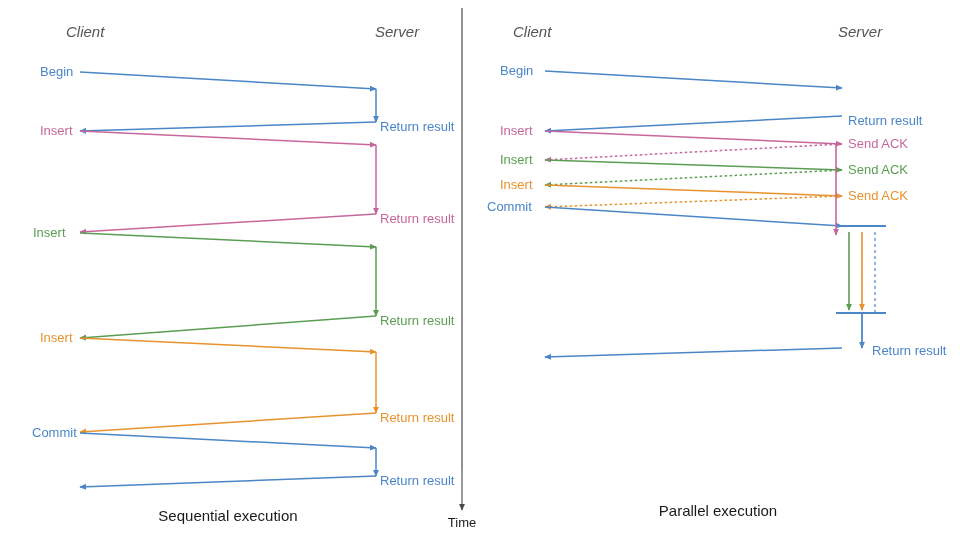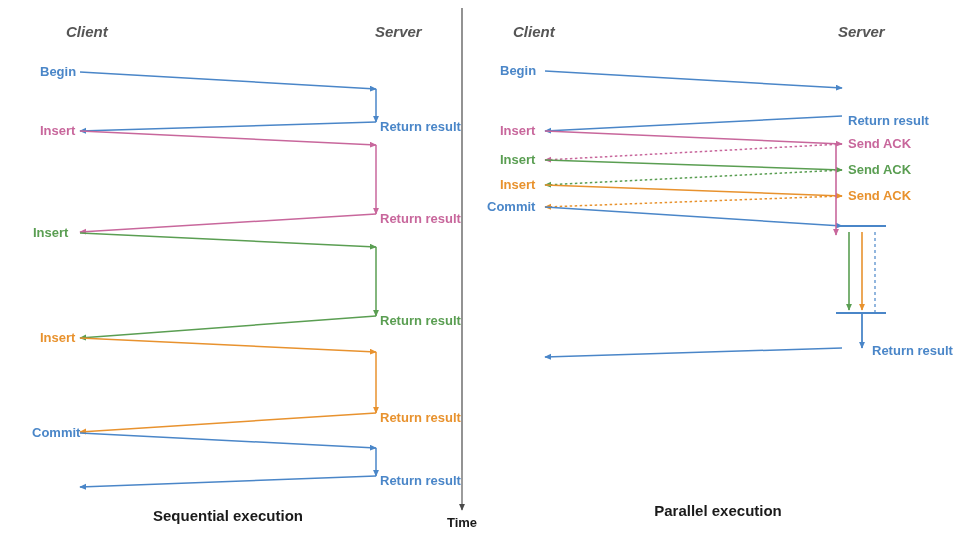--- a/index.html
+++ b/index.html
@@ -1,21 +1,21 @@
 <!DOCTYPE html>
 <html><head>
 <meta charset="utf-8">
 <title>Sequential vs Parallel execution sequence diagram</title>
 <style>
   html,body{margin:0;padding:0;background:#ffffff;}
   body{
     width:960px;height:540px;position:relative;overflow:hidden;
     font-family:"Liberation Sans","DejaVu Sans",sans-serif;
   }
-  #stage{position:absolute;inset:0;width:960px;height:540px;font-weight:bold;}
+  #stage{position:absolute;inset:0;width:960px;height:540px;}
   svg.diagram{position:absolute;left:0;top:0;width:960px;height:540px;display:block;}
   .lane-title{font-style:italic;font-size:15px;fill:#555555;}
   .msg-label{font-size:13px;}
   .caption{font-size:15px;fill:#1a1a1a;}
   .time-label{font-size:13px;fill:#1a1a1a;}
   .divider{stroke:#3a3a3a;stroke-width:1.1;}
   .axis{stroke:#4a4a4a;stroke-width:1.1;}
 </style>
 </head>
 <body>

